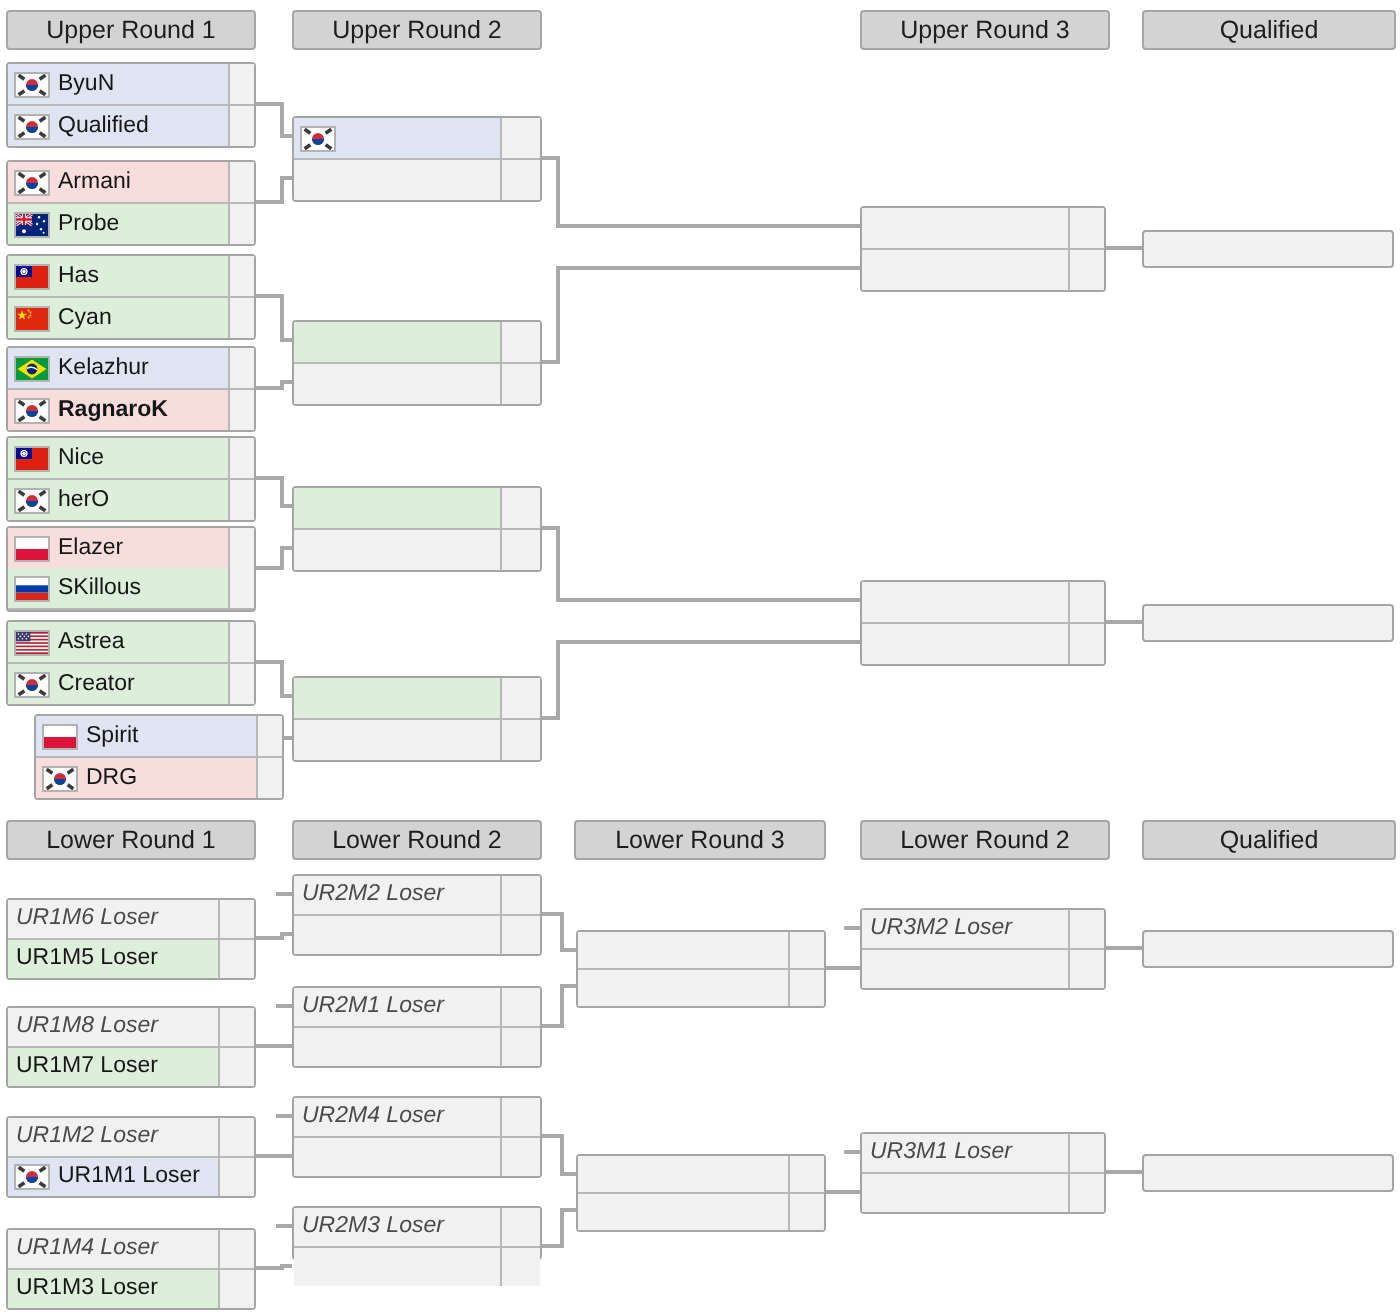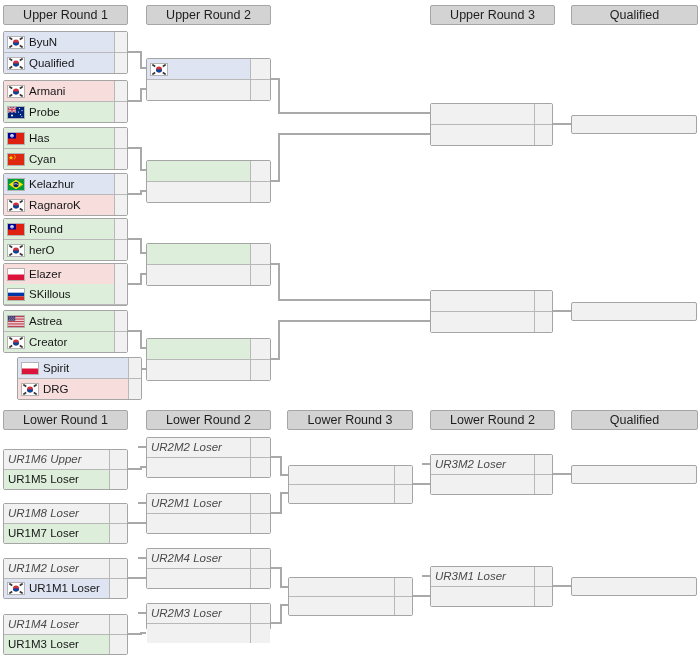--- a/index.html
+++ b/index.html
@@ -234,21 +234,21 @@
           <svg width="16" height="11" viewBox="0 0 16 11" xmlns="http://www.w3.org/2000/svg">
             <rect width="16" height="11" fill="#009b3a"></rect>
             <path d="M8,0.8L15.2,5.5L8,10.2L0.8,5.5Z" fill="#fedf00"></path>
             <circle cx="8" cy="5.5" r="2.7" fill="#002776"></circle>
             <path d="M5.4,5.2A4.5,4.5 0 0,1 10.6,5.9" stroke="#ffffff" stroke-width="0.7" fill="none"></path>
           </svg>
         </div>
         <span class="pname">Kelazhur</span>
         <div class="score" style="width: 13px;"></div>
       </div>
-      <div class="prow" style="height: 20px; background: rgb(248, 221, 221);">
+      <div class="prow" style="height: 20px; background: rgb(248, 221, 221); font-weight: bold;">
         <div class="flag">
           <svg width="16" height="11" viewBox="0 0 16 11" xmlns="http://www.w3.org/2000/svg">
             <rect width="16" height="11" fill="#ffffff"></rect>
             <g fill="#3a3a3a">
               <rect x="1" y="0.7" width="3.5" height="1.8" transform="rotate(34 2.75 1.6)"></rect>
               <rect x="11.5" y="0.7" width="3.5" height="1.8" transform="rotate(-34 13.25 1.6)"></rect>
               <rect x="1" y="8.5" width="3.5" height="1.8" transform="rotate(-34 2.75 9.4)"></rect>
               <rect x="11.5" y="8.5" width="3.5" height="1.8" transform="rotate(34 13.25 9.4)"></rect>
             </g>
             <circle cx="8" cy="5.5" r="3" fill="#cd2e3a"></circle>
@@ -263,21 +263,21 @@
       <div class="prow first" style="height: 21px; background: rgb(221, 239, 219);">
         <div class="flag">
           <svg width="16" height="11" viewBox="0 0 16 11" xmlns="http://www.w3.org/2000/svg">
             <rect width="16" height="11" fill="#de2110"></rect>
             <rect width="8" height="5.5" fill="#000095"></rect>
             <circle cx="4" cy="2.75" r="1.8" fill="#ffffff"></circle>
             <circle cx="4" cy="2.75" r="1.1" fill="#000095"></circle>
             <circle cx="4" cy="2.75" r="0.9" fill="#ffffff"></circle>
           </svg>
         </div>
-        <span class="pname">Round</span>
+        <span class="pname">Nice</span>
         <div class="score" style="width: 13px;"></div>
       </div>
       <div class="prow" style="height: 20px; background: rgb(221, 239, 219);">
         <div class="flag">
           <svg width="16" height="11" viewBox="0 0 16 11" xmlns="http://www.w3.org/2000/svg">
             <rect width="16" height="11" fill="#ffffff"></rect>
             <g fill="#3a3a3a">
               <rect x="1" y="0.7" width="3.5" height="1.8" transform="rotate(34 2.75 1.6)"></rect>
               <rect x="11.5" y="0.7" width="3.5" height="1.8" transform="rotate(-34 13.25 1.6)"></rect>
               <rect x="1" y="8.5" width="3.5" height="1.8" transform="rotate(-34 2.75 9.4)"></rect>
@@ -459,21 +459,21 @@
         <span class="pname"></span>
         <div class="score" style="width: 18px;"></div>
       </div>
       <div class="prow" style="height: 20px; background: rgb(241, 241, 241);">
         <span class="pname"></span>
         <div class="score" style="width: 18px;"></div>
       </div>
     </div>
     <div class="match" style="left: 3px; top: 449px; width: 125px; height: 41px; border-color: rgb(165, 165, 165);">
       <div class="prow first tbd" style="height: 20px; background: rgb(241, 241, 241);">
-        <span class="pname">UR1M6 Upper</span>
+        <span class="pname">UR1M6 Loser</span>
         <div class="score" style="width: 18px;"></div>
       </div>
       <div class="prow" style="height: 19px; background: rgb(221, 239, 219);">
         <span class="pname">UR1M5 Loser</span>
         <div class="score" style="width: 18px;"></div>
       </div>
     </div>
     <div class="match" style="left: 3px; top: 503px; width: 125px; height: 41px; border-color: rgb(165, 165, 165);">
       <div class="prow first tbd" style="height: 20px; background: rgb(241, 241, 241);">
         <span class="pname">UR1M8 Loser</span>

